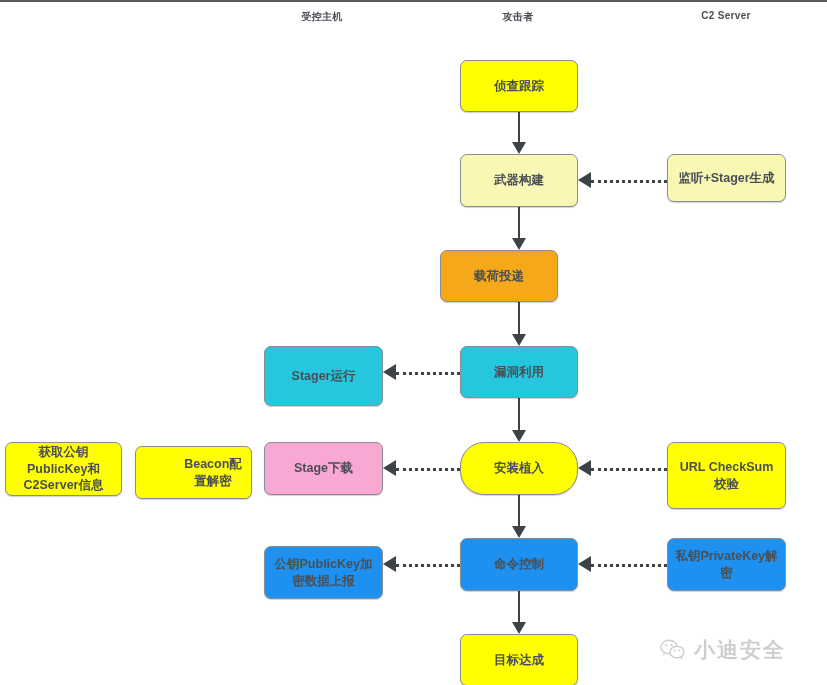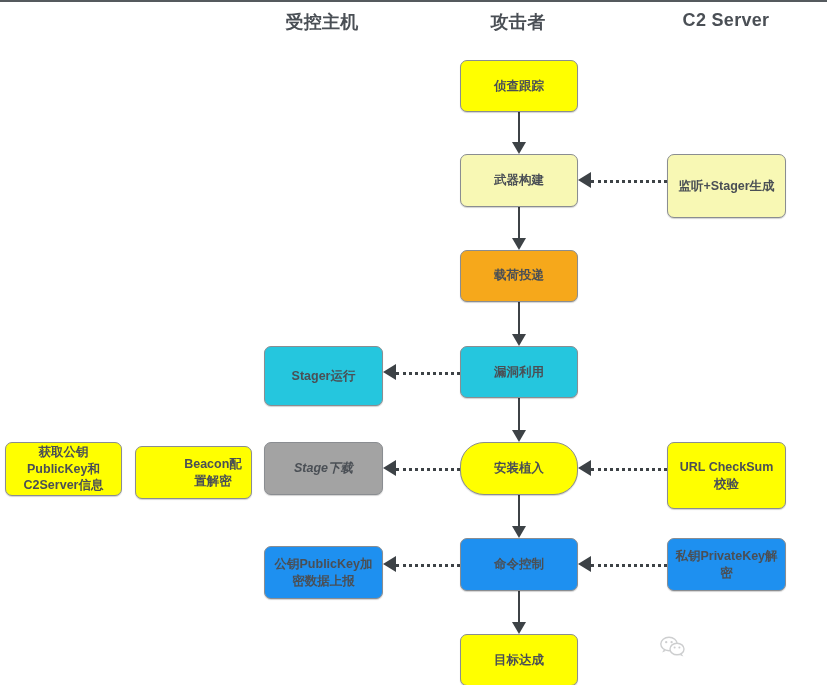--- a/index.html
+++ b/index.html
@@ -9,21 +9,21 @@
     font-family:"Liberation Sans","DejaVu Sans",sans-serif;
     overflow:hidden;
     position:relative;
   }
   #canvas{position:relative;width:827px;height:685px;overflow:hidden;
           border-top:2px solid #555a5e;box-sizing:border-box;}
 
   
   .col-header{
     position:absolute;
-    font-size:18px;
+    font-size:10px;
     font-weight:bold;
     color:#4a4f55;
     white-space:nowrap;
     transform:translateX(-50%);
     letter-spacing:.3px;
   }
 
   
   .node{
     position:absolute;
@@ -120,48 +120,48 @@
       <div class="dotline" style="left: 591px; top: 562px; width: 76px;"></div>
       <div class="larrow" style="left: 578px; top: 554px;"></div>
     </div>
   <div id="nodes">
       <div class="node" style="left: 460px; top: 58px; width: 118px; height: 52px; background: rgb(255, 255, 0);">
         <span>侦查跟踪</span>
       </div>
       <div class="node" style="left: 460px; top: 152px; width: 118px; height: 53px; background: rgb(248, 248, 180);">
         <span>武器构建</span>
       </div>
-      <div class="node" style="left: 460px; top: 248px; width: 118px; height: 52px; background: rgb(246, 168, 27); font-family: Liberation Mono, monospace;">
+      <div class="node" style="left: 440px; top: 248px; width: 118px; height: 52px; background: rgb(246, 168, 27);">
         <span>载荷投递</span>
       </div>
       <div class="node" style="left: 460px; top: 344px; width: 118px; height: 52px; background: rgb(37, 198, 222);">
         <span>漏洞利用</span>
       </div>
       <div class="node" style="left: 460px; top: 440px; width: 118px; height: 53px; background: rgb(255, 255, 0); border-radius: 24px;">
         <span>安装植入</span>
       </div>
       <div class="node" style="left: 460px; top: 536px; width: 118px; height: 53px; background: rgb(30, 144, 240);">
         <span>命令控制</span>
       </div>
       <div class="node" style="left: 460px; top: 632px; width: 118px; height: 52px; background: rgb(255, 255, 0);">
         <span>目标达成</span>
       </div>
-      <div class="node" style="left: 667px; top: 152px; width: 119px; height: 64px; background: rgb(248, 248, 180);">
+      <div class="node" style="left: 667px; top: 152px; width: 119px; height: 48px; background: rgb(248, 248, 180);">
         <span>监听+Stager生成</span>
       </div>
       <div class="node" style="left: 667px; top: 440px; width: 119px; height: 67px; background: rgb(255, 255, 0);">
         <span>URL CheckSum<br>校验</span>
       </div>
       <div class="node" style="left: 667px; top: 536px; width: 119px; height: 53px; background: rgb(30, 144, 240);">
         <span>私钥PrivateKey解密</span>
       </div>
       <div class="node" style="left: 264px; top: 344px; width: 119px; height: 60px; background: rgb(37, 198, 222);">
         <span>Stager运行</span>
       </div>
-      <div class="node" style="left: 264px; top: 440px; width: 119px; height: 53px; background: #a3a3a3; font-style: italic;">
+      <div class="node" style="left: 264px; top: 440px; width: 119px; height: 53px; background: #f9a8d4;">
         <span>Stage下载</span>
       </div>
       <div class="node" style="left: 264px; top: 536px; width: 119px; height: 53px; background: rgb(30, 144, 240); margin-top: 8px;">
         <span>公钥PublicKey加密数据上报</span>
       </div>
       <div class="node" style="left: 135px; top: 444px; width: 117px; height: 53px; background: rgb(255, 255, 0); padding-left: 44px;">
         <span>Beacon配置解密</span>
       </div>
       <div class="node" style="left: 5px; top: 440px; width: 117px; height: 54px; background: rgb(255, 255, 0);">
         <span>获取公钥<br>PublicKey和<br>C2Server信息</span>
@@ -172,14 +172,15 @@
     <svg class="wechat-icon" width="26" height="22" viewBox="0 0 26 22">
       <ellipse cx="9" cy="8" rx="8.2" ry="6.8" fill="none" stroke="#5b5f63" stroke-width="1.4"></ellipse>
       <path d="M4 13.2 L2.2 16.6 L5.6 15.1 Z" fill="#5b5f63"></path>
       <circle cx="6.2" cy="6.2" r="1.15" fill="#5b5f63"></circle>
       <circle cx="11.6" cy="6.2" r="1.15" fill="#5b5f63"></circle>
       <ellipse cx="17" cy="13" rx="7" ry="5.8" fill="#ffffff" stroke="#5b5f63" stroke-width="1.4"></ellipse>
       <path d="M21.4 17.4 L23.4 20.4 L20.2 19.3 Z" fill="#5b5f63"></path>
       <circle cx="14.6" cy="11.6" r="1" fill="#5b5f63"></circle>
       <circle cx="19.4" cy="11.6" r="1" fill="#5b5f63"></circle>
     </svg>
+    <span>小迪安全</span>
   </div>
 </div>
 
 </body></html>

